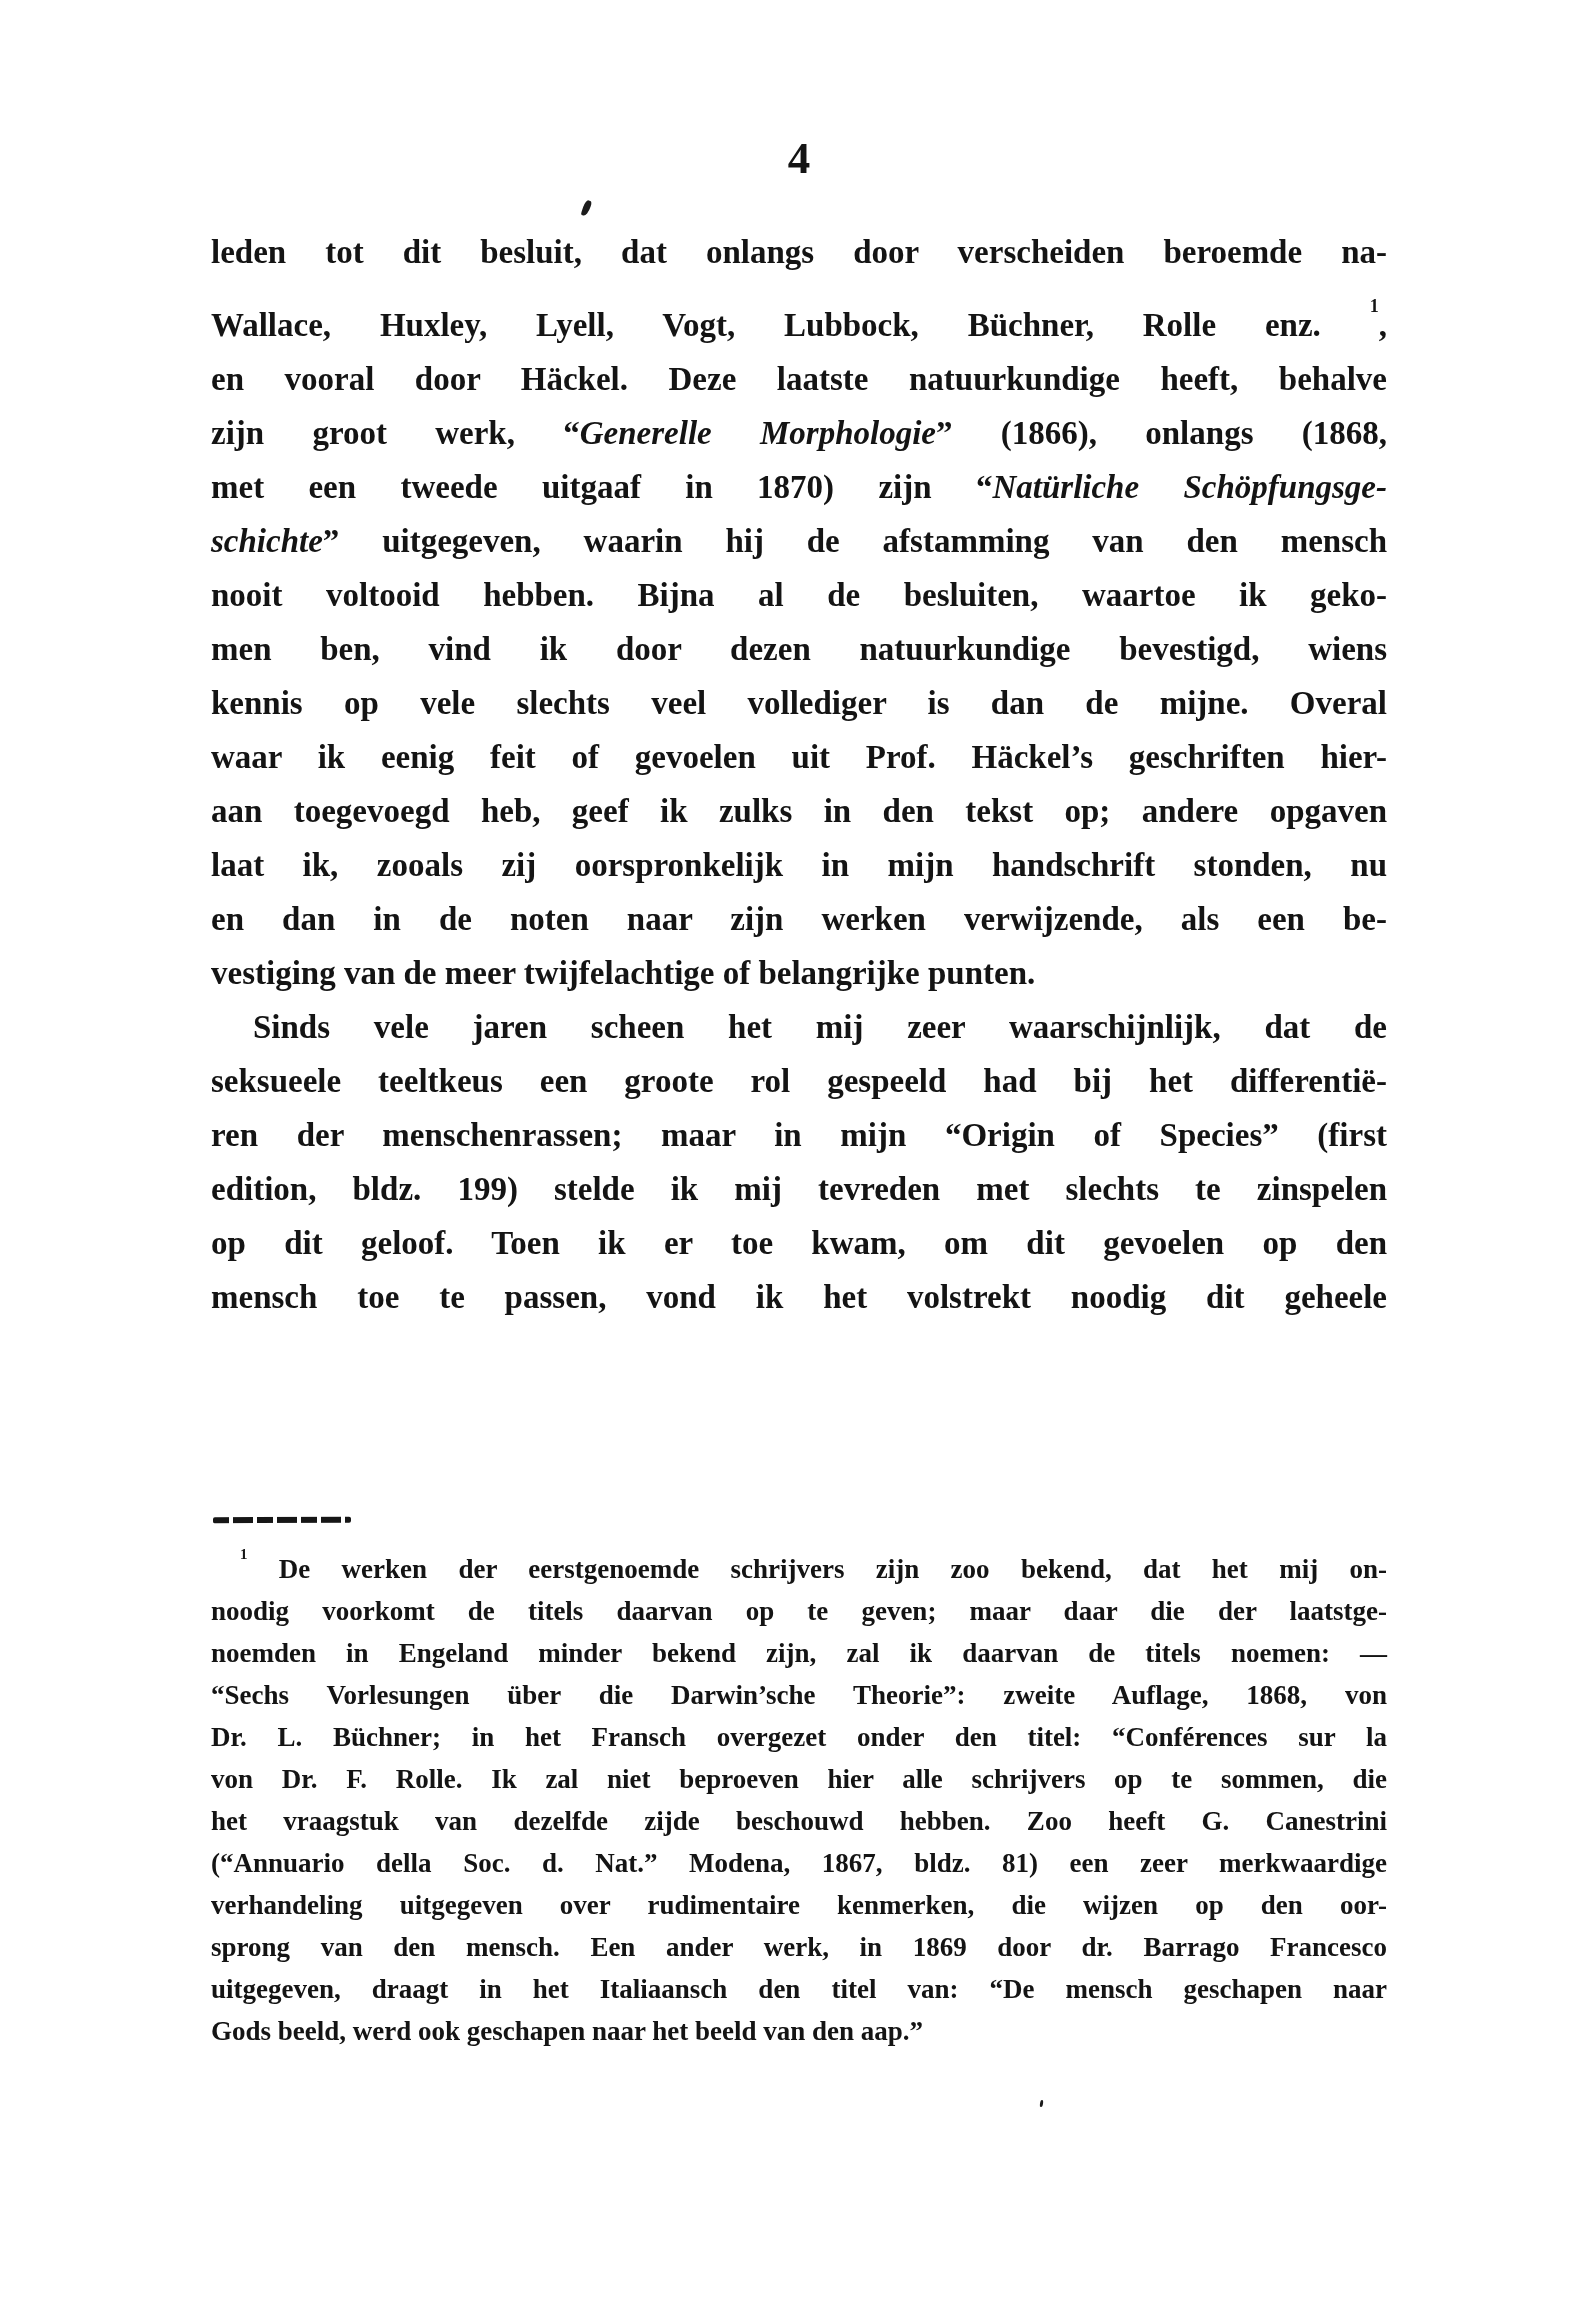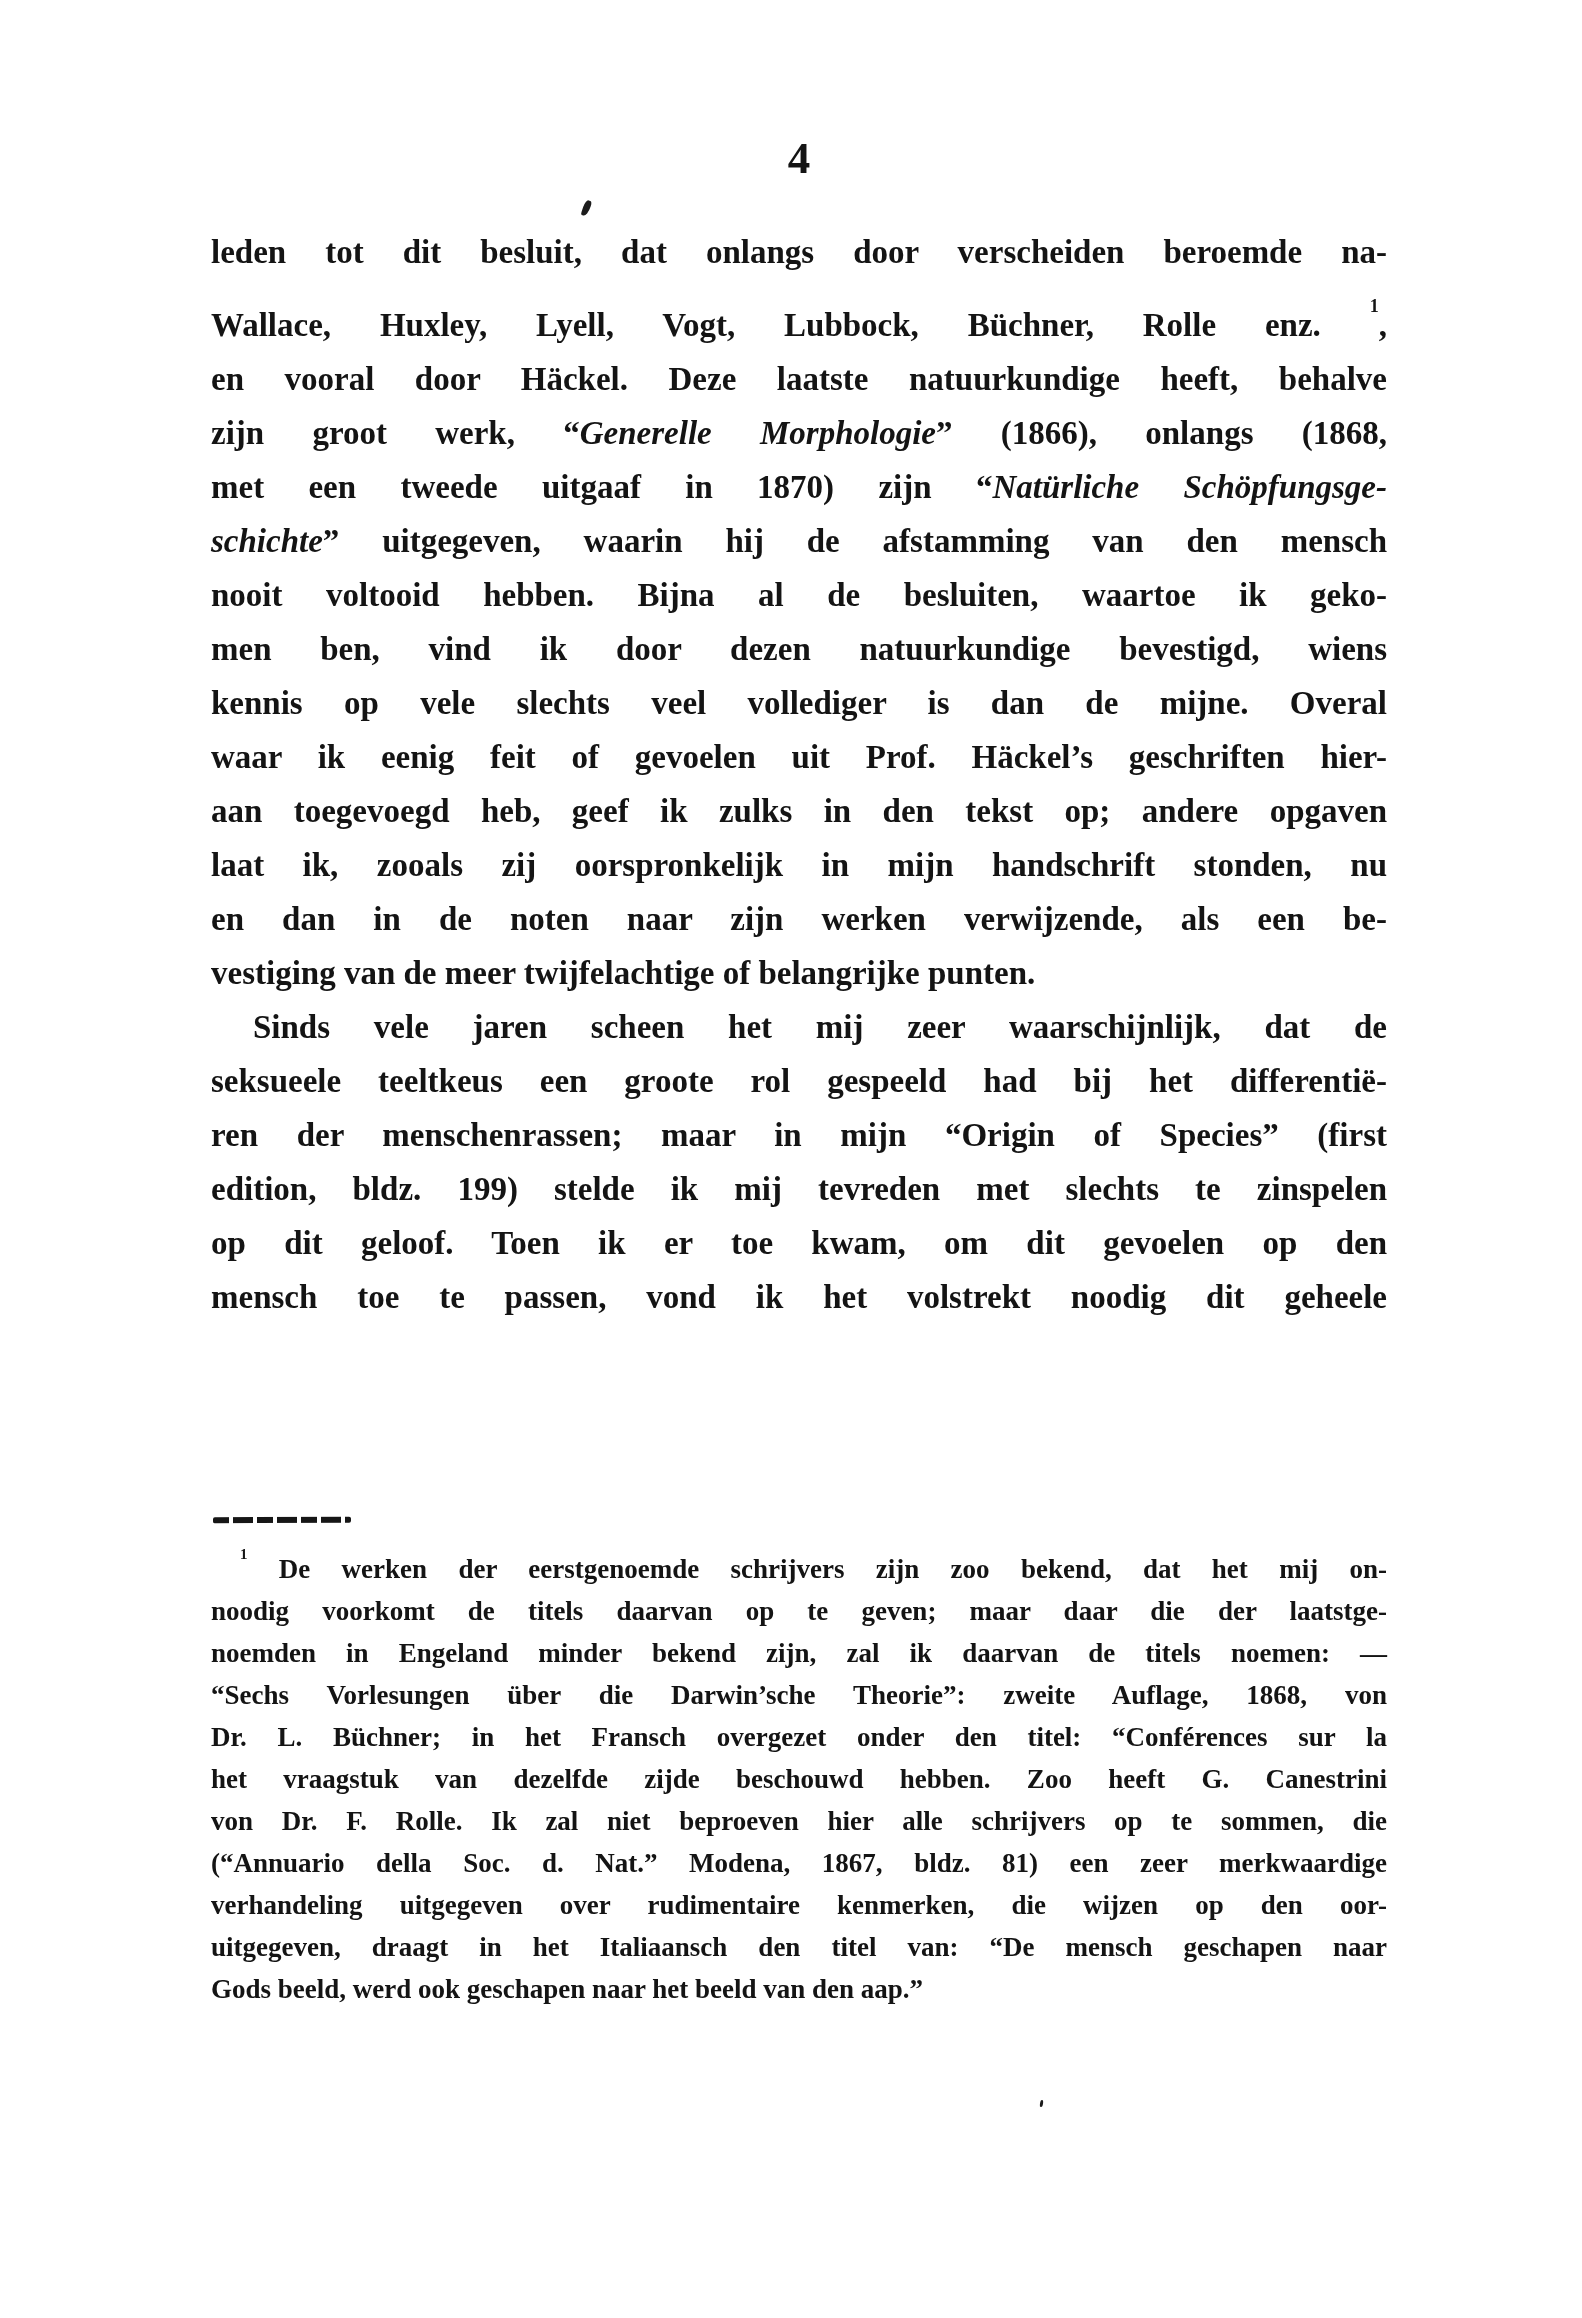--- a/index.html
+++ b/index.html
@@ -108,22 +108,23 @@
     </div>
 
   <div class="footnote-separator"></div>
 
   <div class="footnote-text">
       <div class="line j" style="text-indent: 29px;"><span class="sup">1</span><span> De werken der eerstgenoemde schrijvers zijn zoo bekend, dat het mij on-</span></div>
       <div class="line j"><span>noodig voorkomt de titels daarvan op te geven; maar daar die der laatstge-</span></div>
       <div class="line j"><span>noemden in Engeland minder bekend zijn, zal ik daarvan de titels noemen: —</span></div>
       <div class="line j"><span>“Sechs Vorlesungen über die Darwin’sche Theorie”: zweite Auflage, 1868, von</span></div>
       <div class="line j"><span>Dr. L. Büchner; in het Fransch overgezet onder den titel: “Conférences sur la</span></div>
+      <div class="line j"><span>von Dr. F. Rolle. Ik zal niet beproeven hier alle schrijvers op te sommen, die</span></div>
       <div class="line j"><span>het vraagstuk van dezelfde zijde beschouwd hebben. Zoo heeft G. Canestrini</span></div>
-      <div class="line j"><span>von Dr. F. Rolle. Ik zal niet beproeven hier alle schrijvers op te sommen, die</span></div>
       <div class="line j"><span>(“Annuario della Soc. d. Nat.” Modena, 1867, bldz. 81) een zeer merkwaardige</span></div>
       <div class="line j"><span>verhandeling uitgegeven over rudimentaire kenmerken, die wijzen op den oor-</span></div>
+      <div class="line j"><span>sprong van den mensch. Een ander werk, in 1869 door dr. Barrago Francesco</span></div>
       <div class="line j"><span>uitgegeven, draagt in het Italiaansch den titel van: “De mensch geschapen naar</span></div>
       <div class="line"><span>Gods beeld, werd ook geschapen naar het beeld van den aap.”</span></div>
     </div>
 
 </div>
 
 
 </body></html>

